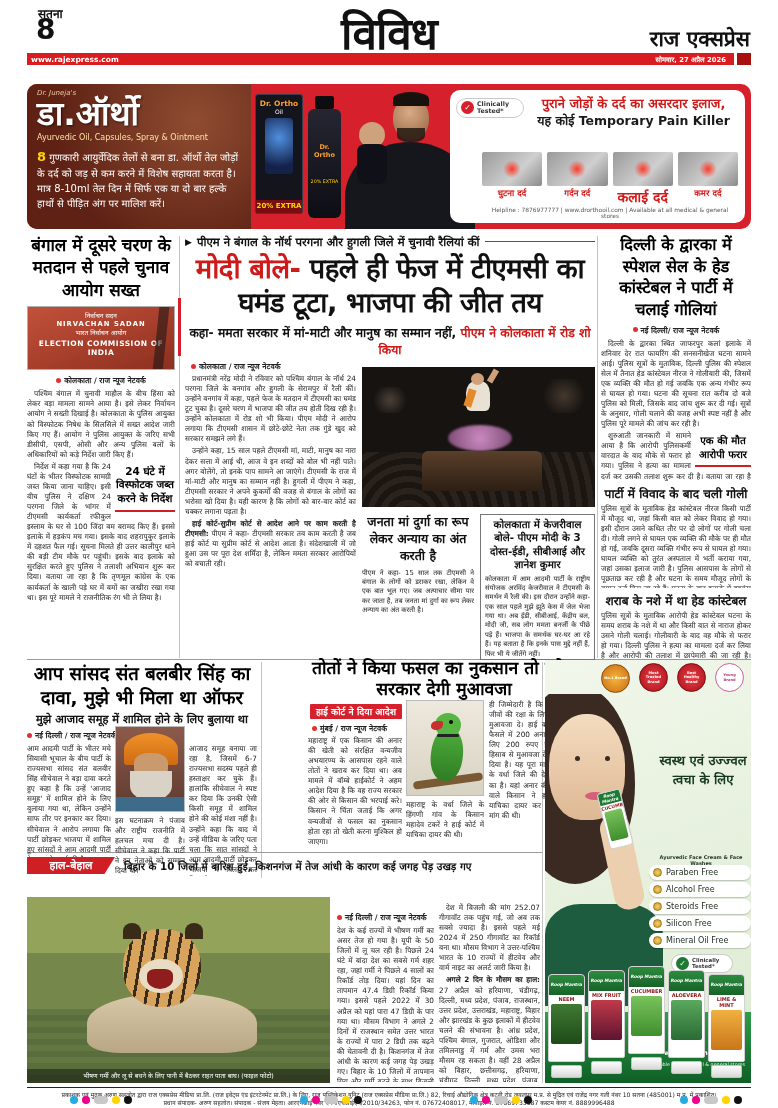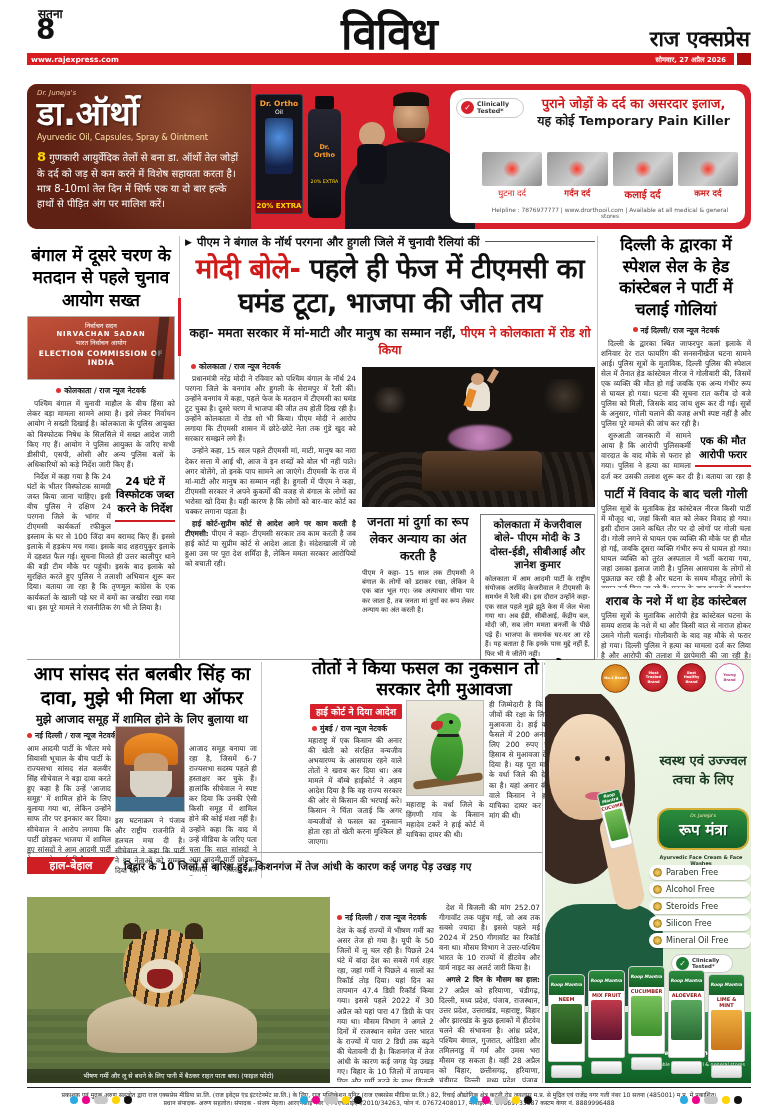--- a/index.html
+++ b/index.html
@@ -103,54 +103,54 @@
         <span class="checkcircle">✓</span>
         <span style="font-size:6.3px;font-weight:700;color:#333;line-height:1.1;">Clinically Tested*</span>
       </div>
       <div class="ctr" style="margin-left:70px;width:215px;font-size:13px;font-weight:800;color:#d11a1a;">पुराने जोड़ों के दर्द का असरदार इलाज,</div>
       <div class="ctr" style="margin-left:70px;width:215px;font-size:12.5px;font-weight:700;color:#1a1a1a;">यह कोई  Temporary Pain Killer</div>
       <div class="abs" style="left:32px;top:62px;width:256px;display:flex;gap:5px;">
         <div style="flex:1;">
           <div class="pain-img">
               <span class="pain-spot"></span>
             </div>
-          <div class="ctr" style="font-size:8.5px;font-weight:400;color:#d11a1a;margin-top:1px;">घुटना दर्द</div>
+          <div class="ctr" style="font-size:8.5px;font-weight:700;color:#d11a1a;margin-top:1px;">घुटना दर्द</div>
         </div>
         <div style="flex:1;">
           <div class="pain-img">
               <span class="pain-spot"></span>
             </div>
           <div class="ctr" style="font-size:8.5px;font-weight:800;color:#d11a1a;margin-top:1px;">गर्दन दर्द</div>
         </div>
         <div style="flex:1;">
           <div class="pain-img">
               <span class="pain-spot"></span>
             </div>
-          <div class="ctr" style="font-size:10px;font-weight:800;color:#d11a1a;margin-top:1px;">कलाई दर्द</div>
+          <div class="ctr" style="font-size:14px;font-weight:800;color:#d11a1a;margin-top:1px;">कलाई दर्द</div>
         </div>
         <div style="flex:1;">
           <div class="pain-img">
               <span class="pain-spot"></span>
             </div>
           <div class="ctr" style="font-size:8.5px;font-weight:800;color:#d11a1a;margin-top:1px;">कमर दर्द</div>
         </div>
       </div>
       <div class="abs ctr" style="left:32px;bottom:4px;width:256px;font-size:5.9px;color:#555;">Helpline : 7876977777  |  www.drorthooil.com  |  Available at all medical &amp; general stores</div>
     </div>
   </div>
 
   <div class="abs vline" style="left:179px;top:236px;height:422px;"></div>
   <div class="abs vline" style="left:597px;top:236px;height:422px;"></div>
   <div class="abs" style="left:178px;top:298px;width:2.5px;height:58px;background:#d6202b;"></div>
   <div class="abs hline" style="left:27px;top:659px;width:724px;"></div>
   <div class="abs vline" style="left:261px;top:662px;height:216px;"></div>
   <div class="abs vline" style="left:542px;top:662px;height:421px;"></div>
   <div class="abs hline" style="left:27px;top:852px;width:515px;"></div>
 
-  <div class="abs" style="left:27px;top:244px;width:148px;height:424px;">
+  <div class="abs" style="left:27px;top:234px;width:148px;height:424px;">
     <div class="headline ctr" style="font-size:17px;line-height:1.32;">बंगाल में दूसरे चरण के मतदान से पहले चुनाव आयोग सख्त</div>
     <div style="position:relative;margin-top:5px;height:64px;background:linear-gradient(160deg,#c2513a,#8e2f1f);border:1px solid #b0b0b0;overflow:hidden;color:#fff;text-align:center;">
       <div style="font-size:6.5px;margin-top:4px;">निर्वाचन सदन</div>
       <div style="font-size:6.8px;font-weight:700;letter-spacing:1px;">NIRVACHAN SADAN</div>
       <div style="font-size:6.5px;">भारत निर्वाचन आयोग</div>
       <div style="font-size:7.5px;font-weight:700;letter-spacing:.5px;margin-top:2px;">ELECTION COMMISSION OF INDIA</div>
       <div class="abs" style="right:8px;top:0;width:10px;height:64px;background:rgba(20,20,20,.55);transform:skewX(-6deg);"></div>
     </div>
     <div class="byline" style="margin-top:5px;justify-content:center;">
       <span class="dot"></span>
@@ -303,24 +303,20 @@
       <div class="abs" style="left:58px;top:96px;width:24px;height:58px;background:#fff;border:1px solid #cfcfcf;border-radius:4px;transform:rotate(-14deg);overflow:hidden;">
         <div class="ctr" style="font-size:4.2px;font-weight:800;font-style:italic;color:#fff;background:#1d7a32;padding:1px 0;">Roop Mantra</div>
         <div class="ctr" style="font-size:4.6px;font-weight:800;color:#8f1212;margin-top:1px;">CUCUMBER</div>
         <div style="height:30px;margin:1px 2px;background:linear-gradient(#79c25c,#3f8f2e);border-radius:2px;"></div>
       </div>
     </div>
     <div class="ctr abs" style="left:112px;top:92px;width:92px;font-size:13px;font-weight:800;color:#15381c;line-height:1.45;">
       <div>स्वस्थ एवं उज्ज्वल</div>
       <div>त्वचा के लिए</div>
     </div>
-    <div class="abs ctr" style="left:112px;top:148px;width:92px;height:42px;background:linear-gradient(#2a8c3c,#14602a);border:2px solid #d4af37;border-radius:12px;padding-top:3px;">
-      <div style="font-size:4.6px;color:#ffeeb0;font-style:italic;">Dr. Juneja's</div>
-      <div style="font-size:15.5px;font-weight:800;color:#fff;text-shadow:1px 1px 1px rgba(0,0,0,.5);">रूप मंत्रा</div>
-    </div>
     <div class="abs ctr" style="left:104px;top:194px;width:104px;font-size:5px;color:#233a26;font-weight:700;">Ayurvedic Face Cream &amp; Face Washes</div>
     <div class="abs" style="left:104px;top:205px;width:102px;">
       <div class="feat">
           <span class="ico"></span>
           <span class="lbl">Paraben Free</span>
         </div>
       <div class="feat">
           <span class="ico"></span>
           <span class="lbl">Alcohol Free</span>
         </div>

